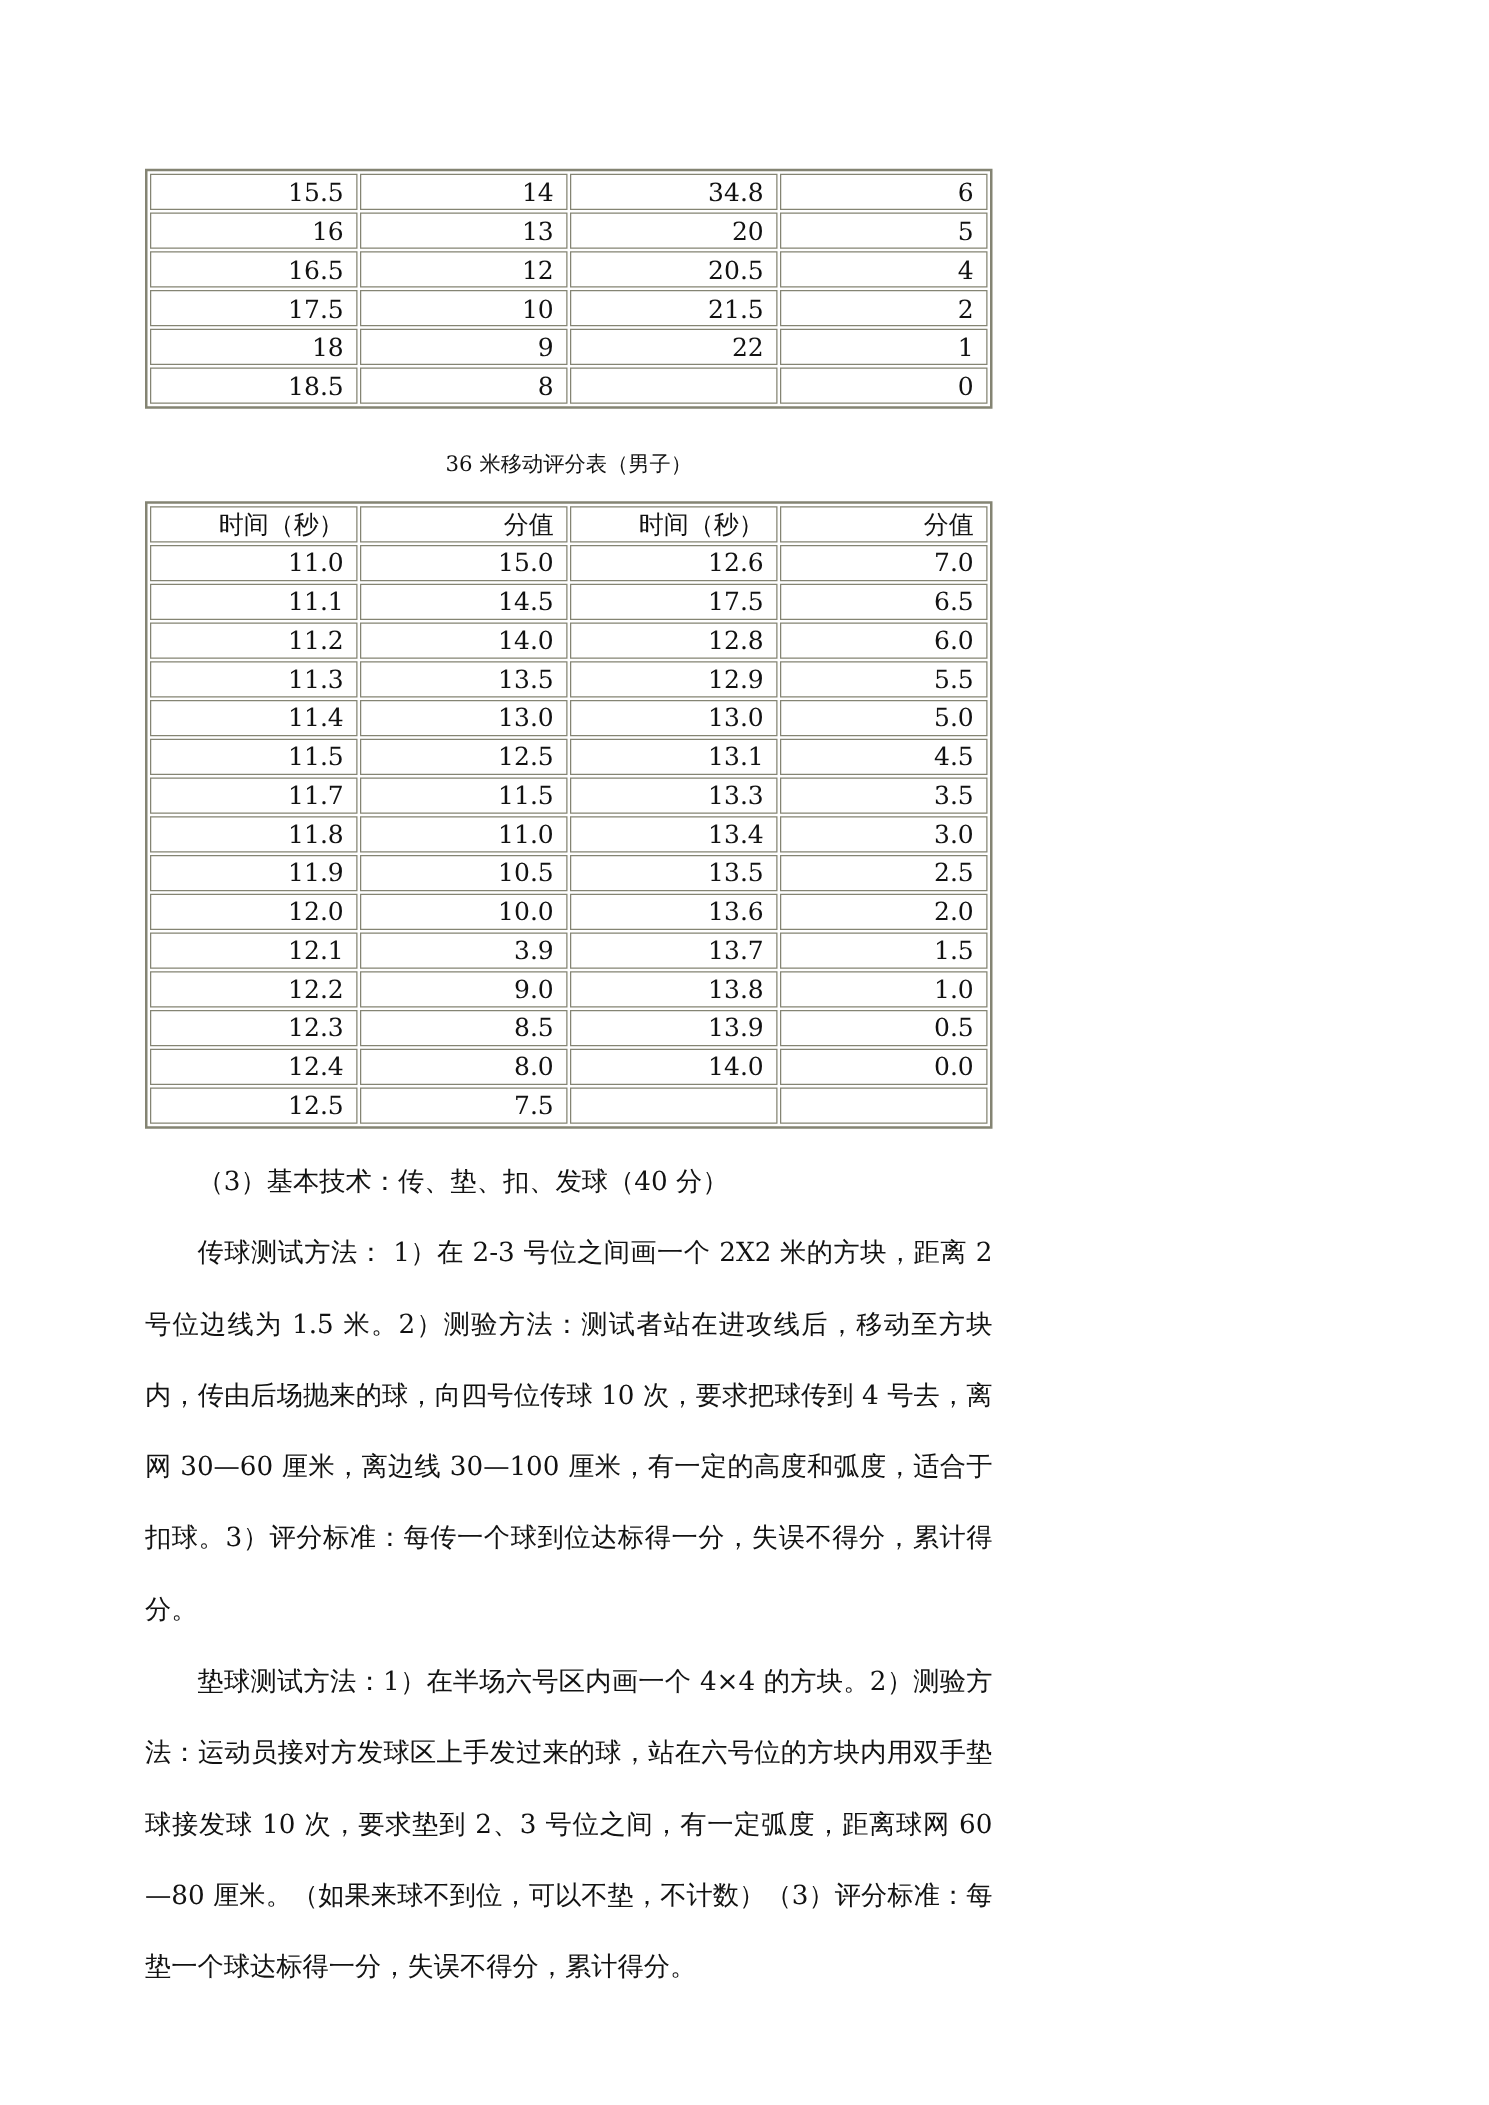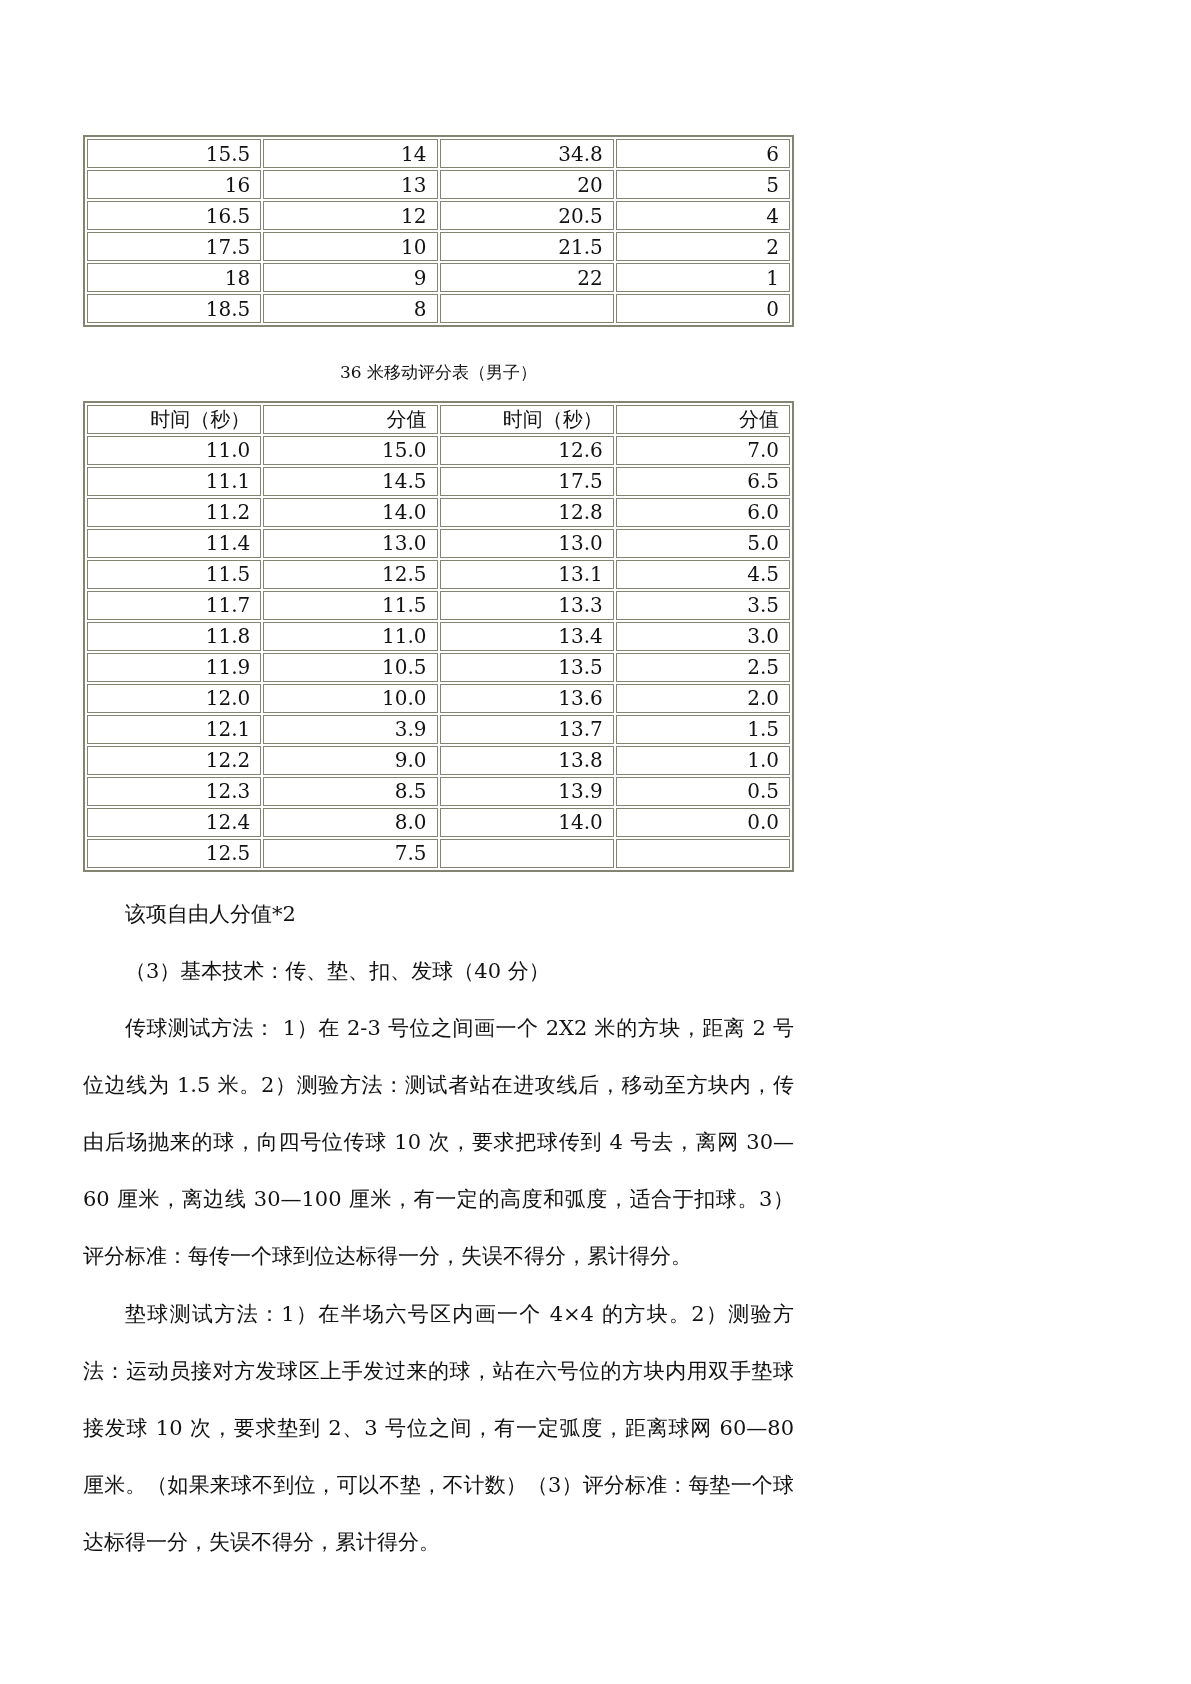--- a/index.html
+++ b/index.html
@@ -11,21 +11,21 @@
     width: 1191px;
     height: 1684px;
     font-family: "DejaVu Serif", "Liberation Serif", serif;
     color: #121212;
     position: relative;
   }
   .page {
     box-sizing: border-box;
     width: 962px;
     height: 1684px;
-    padding: 135px 168px 60px 83px;
+    padding: 135px 168px 60px 116px;
   }
   
   table.score-table {
     width: 100%;
     border-collapse: separate;
     border-spacing: 2px;
     border: 2px solid #848473;
     table-layout: fixed;
   }
   table.score-table td,
@@ -127,20 +127,26 @@
           <td>17.5</td>
           <td>6.5</td>
         </tr>
         <tr>
           <td>11.2</td>
           <td>14.0</td>
           <td>12.8</td>
           <td>6.0</td>
         </tr>
         <tr>
+          <td>11.3</td>
+          <td>13.5</td>
+          <td>12.9</td>
+          <td>5.5</td>
+        </tr>
+        <tr>
           <td>11.4</td>
           <td>13.0</td>
           <td>13.0</td>
           <td>5.0</td>
         </tr>
         <tr>
           <td>11.5</td>
           <td>12.5</td>
           <td>13.1</td>
           <td>4.5</td>
@@ -196,21 +202,20 @@
         <tr>
           <td>12.5</td>
           <td>7.5</td>
           <td></td>
           <td></td>
         </tr>
       </tbody>
   </table>
 
   <div class="notes-area">
-    <p class="text-block">该项自由人分值*2</p>
 
     <p class="text-block">（3）基本技术：传、垫、扣、发球（40 分）</p>
 
     <p class="text-block">传球测试方法： 1）在 2-3 号位之间画一个 2X2 米的方块，距离 2 号位边线为 1.5 米。2）测验方法：测试者站在进攻线后，移动至方块内，传由后场抛来的球，向四号位传球 10 次，要求把球传到 4 号去，离网 30—60 厘米，离边线 30—100 厘米，有一定的高度和弧度，适合于扣球。3）评分标准：每传一个球到位达标得一分，失误不得分，累计得分。</p>
 
     <p class="text-block">垫球测试方法：1）在半场六号区内画一个 4×4 的方块。2）测验方法：运动员接对方发球区上手发过来的球，站在六号位的方块内用双手垫球接发球 10 次，要求垫到 2、3 号位之间，有一定弧度，距离球网 60—80 厘米。（如果来球不到位，可以不垫，不计数）（3）评分标准：每垫一个球达标得一分，失误不得分，累计得分。</p>
   </div>
 
 </div>
 

